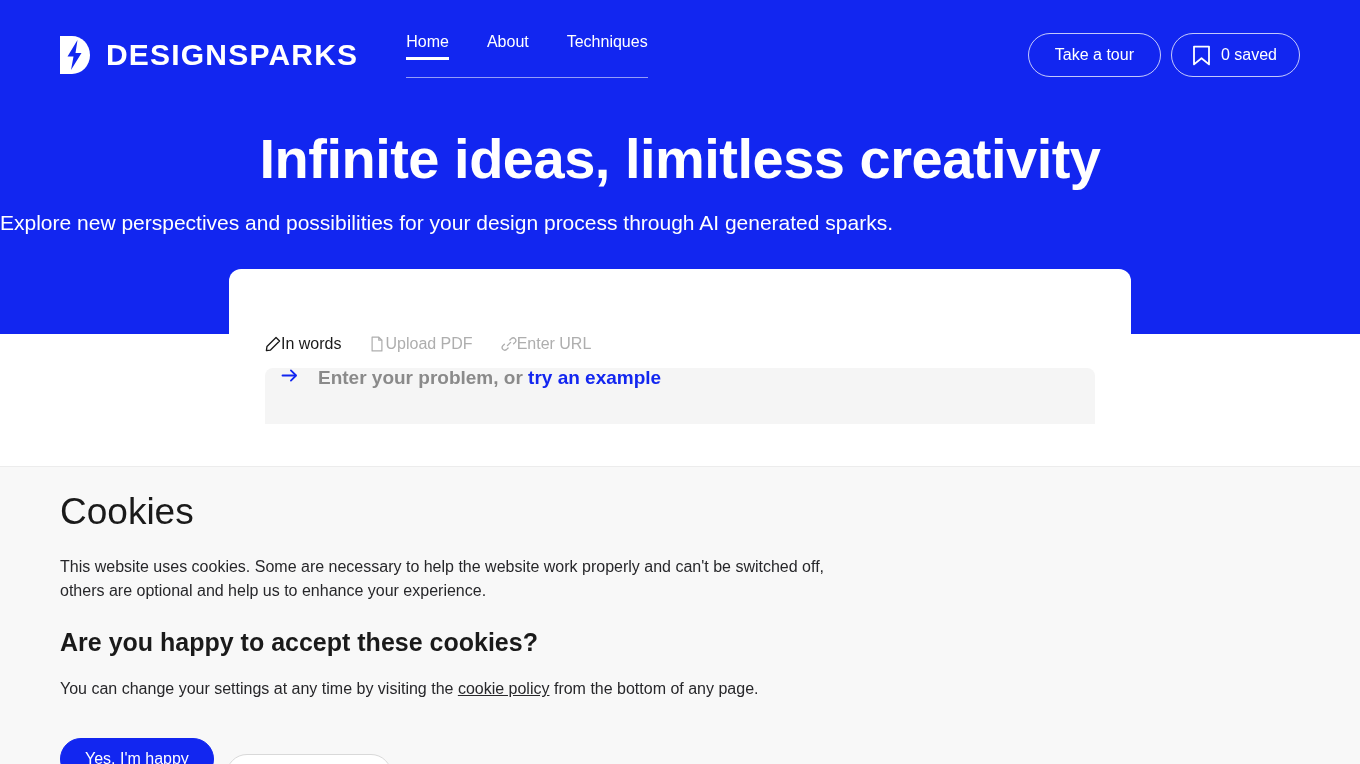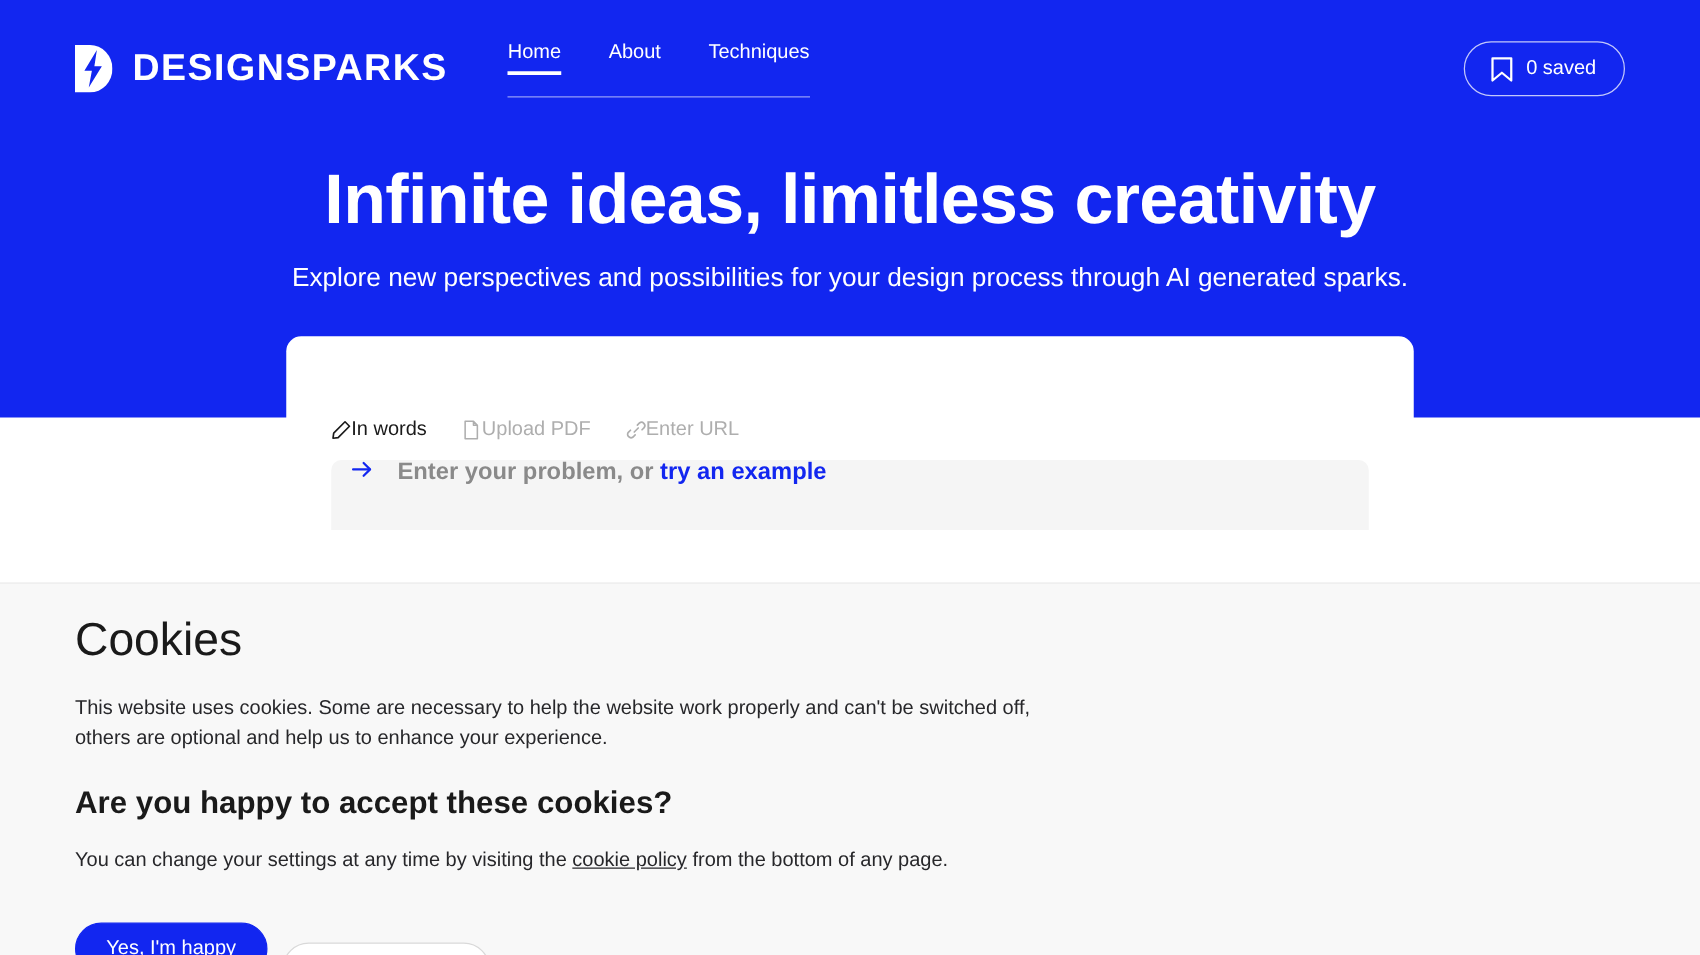--- a/index.html
+++ b/index.html
@@ -133,21 +133,20 @@
     color: #ffffff;
     font-size: 56px;
     font-weight: 700;
     letter-spacing: -0.5px;
     line-height: 1.1;
   }
   .hero-sub {
     position: absolute;
     left: 0; right: 0;
     top: 209px;
-    text-align: center;
     color: #ffffff;
     font-size: 21px;
     font-weight: 400;
     line-height: 1.3;
   }
 
   
   .card {
     position: absolute;
     left: 229px;
@@ -329,20 +328,21 @@
         <span class="brand-name">DESIGNSPARKS</span>
       </div>
 
       <nav class="nav">
         <a class="nav-item active">Home</a>
         <a class="nav-item">About</a>
         <a class="nav-item">Techniques</a>
       </nav>
 
       <div class="header-actions">
+        <button class="pill-btn">Take a tour</button>
         <button class="pill-btn saved">
           <svg class="bookmark-icon" viewBox="0 0 19 21">
             <path d="M2 1.6 H17 V19.4 L9.5 13.2 L2 19.4 Z" fill="none" stroke="#ffffff" stroke-width="1.8" stroke-linejoin="round"></path>
           </svg>
           <span>0 saved</span>
         </button>
       </div>
 
     </div>
 

